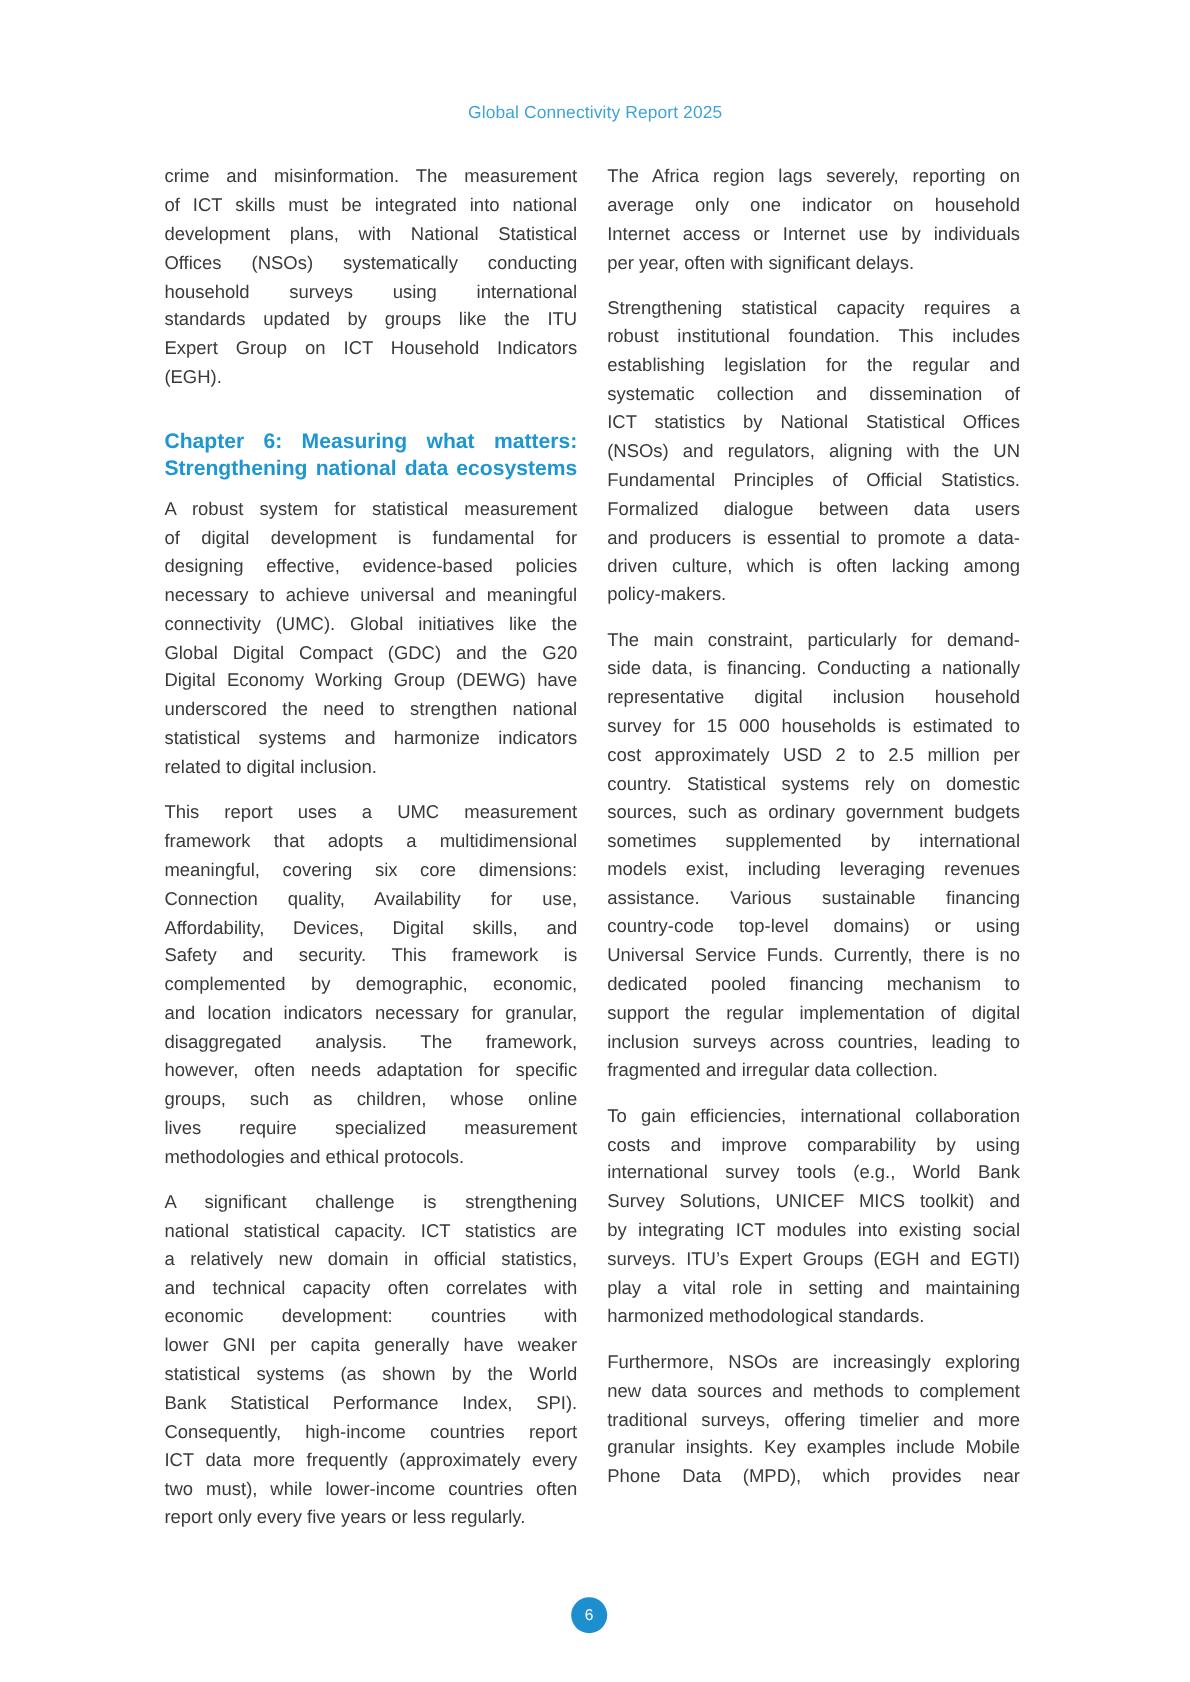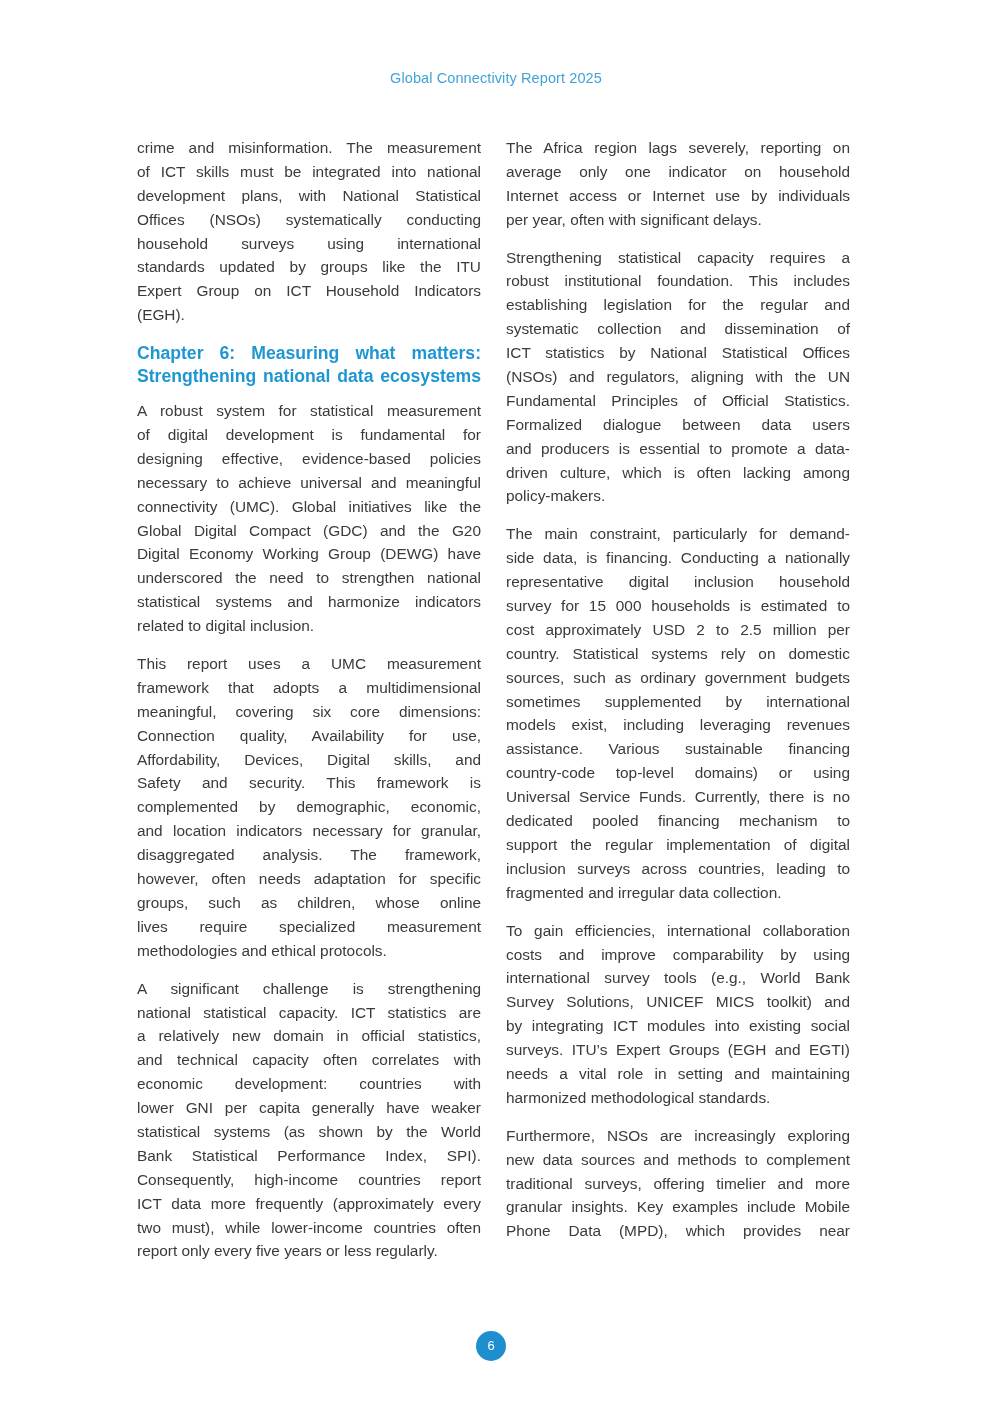--- a/index.html
+++ b/index.html
@@ -10,21 +10,21 @@
     body {
       width: 992px;
       height: 1402px;
       position: relative;
       overflow: hidden;
       font-family: "Liberation Sans", sans-serif;
       color: #3a3a3a;
     }
     .running-header {
       position: absolute;
-      top: 70px;
+      top: 86px;
       left: 0;
       width: 992px;
       text-align: center;
       font-size: 14.5px;
       color: #3fa3d8;
       letter-spacing: 0.1px;
     }
     .column {
       position: absolute;
       top: 136px;
@@ -43,21 +43,21 @@
       text-align: justify;
       text-align-last: justify;
       white-space: nowrap;
       height: 23.9px;
       overflow: visible;
     }
     .line.last {
       text-align-last: left;
     }
     .chapter-heading {
-      margin: 15px 0 12px 0;
+      margin: 29px 0 12px 0;
       font-size: 17.6px;
       line-height: 22.5px;
       color: #1d96d1;
     }
     .chapter-heading .line {
       height: 22.5px;
     }
     .page-number {
       position: absolute;
       left: 476px;
@@ -173,21 +173,21 @@
       <span class="line">inclusion surveys across countries, leading to</span>
       <span class="line last">fragmented and irregular data collection.</span>
     </p>
   <p class="para">
       <span class="line">To gain efficiencies, international collaboration</span>
       <span class="line">costs and improve comparability by using</span>
       <span class="line">international survey tools (e.g., World Bank</span>
       <span class="line">Survey Solutions, UNICEF MICS toolkit) and</span>
       <span class="line">by integrating ICT modules into existing social</span>
       <span class="line">surveys. ITU’s Expert Groups (EGH and EGTI)</span>
-      <span class="line">needs a vital role in setting and maintaining</span>
+      <span class="line">play a vital role in setting and maintaining</span>
       <span class="line last">harmonized methodological standards.</span>
     </p>
   <p class="para">
       <span class="line">Furthermore, NSOs are increasingly exploring</span>
       <span class="line">new data sources and methods to complement</span>
       <span class="line">traditional surveys, offering timelier and more</span>
       <span class="line">granular insights. Key examples include Mobile</span>
       <span class="line">Phone Data (MPD), which provides near</span>
     </p>
 </div>

